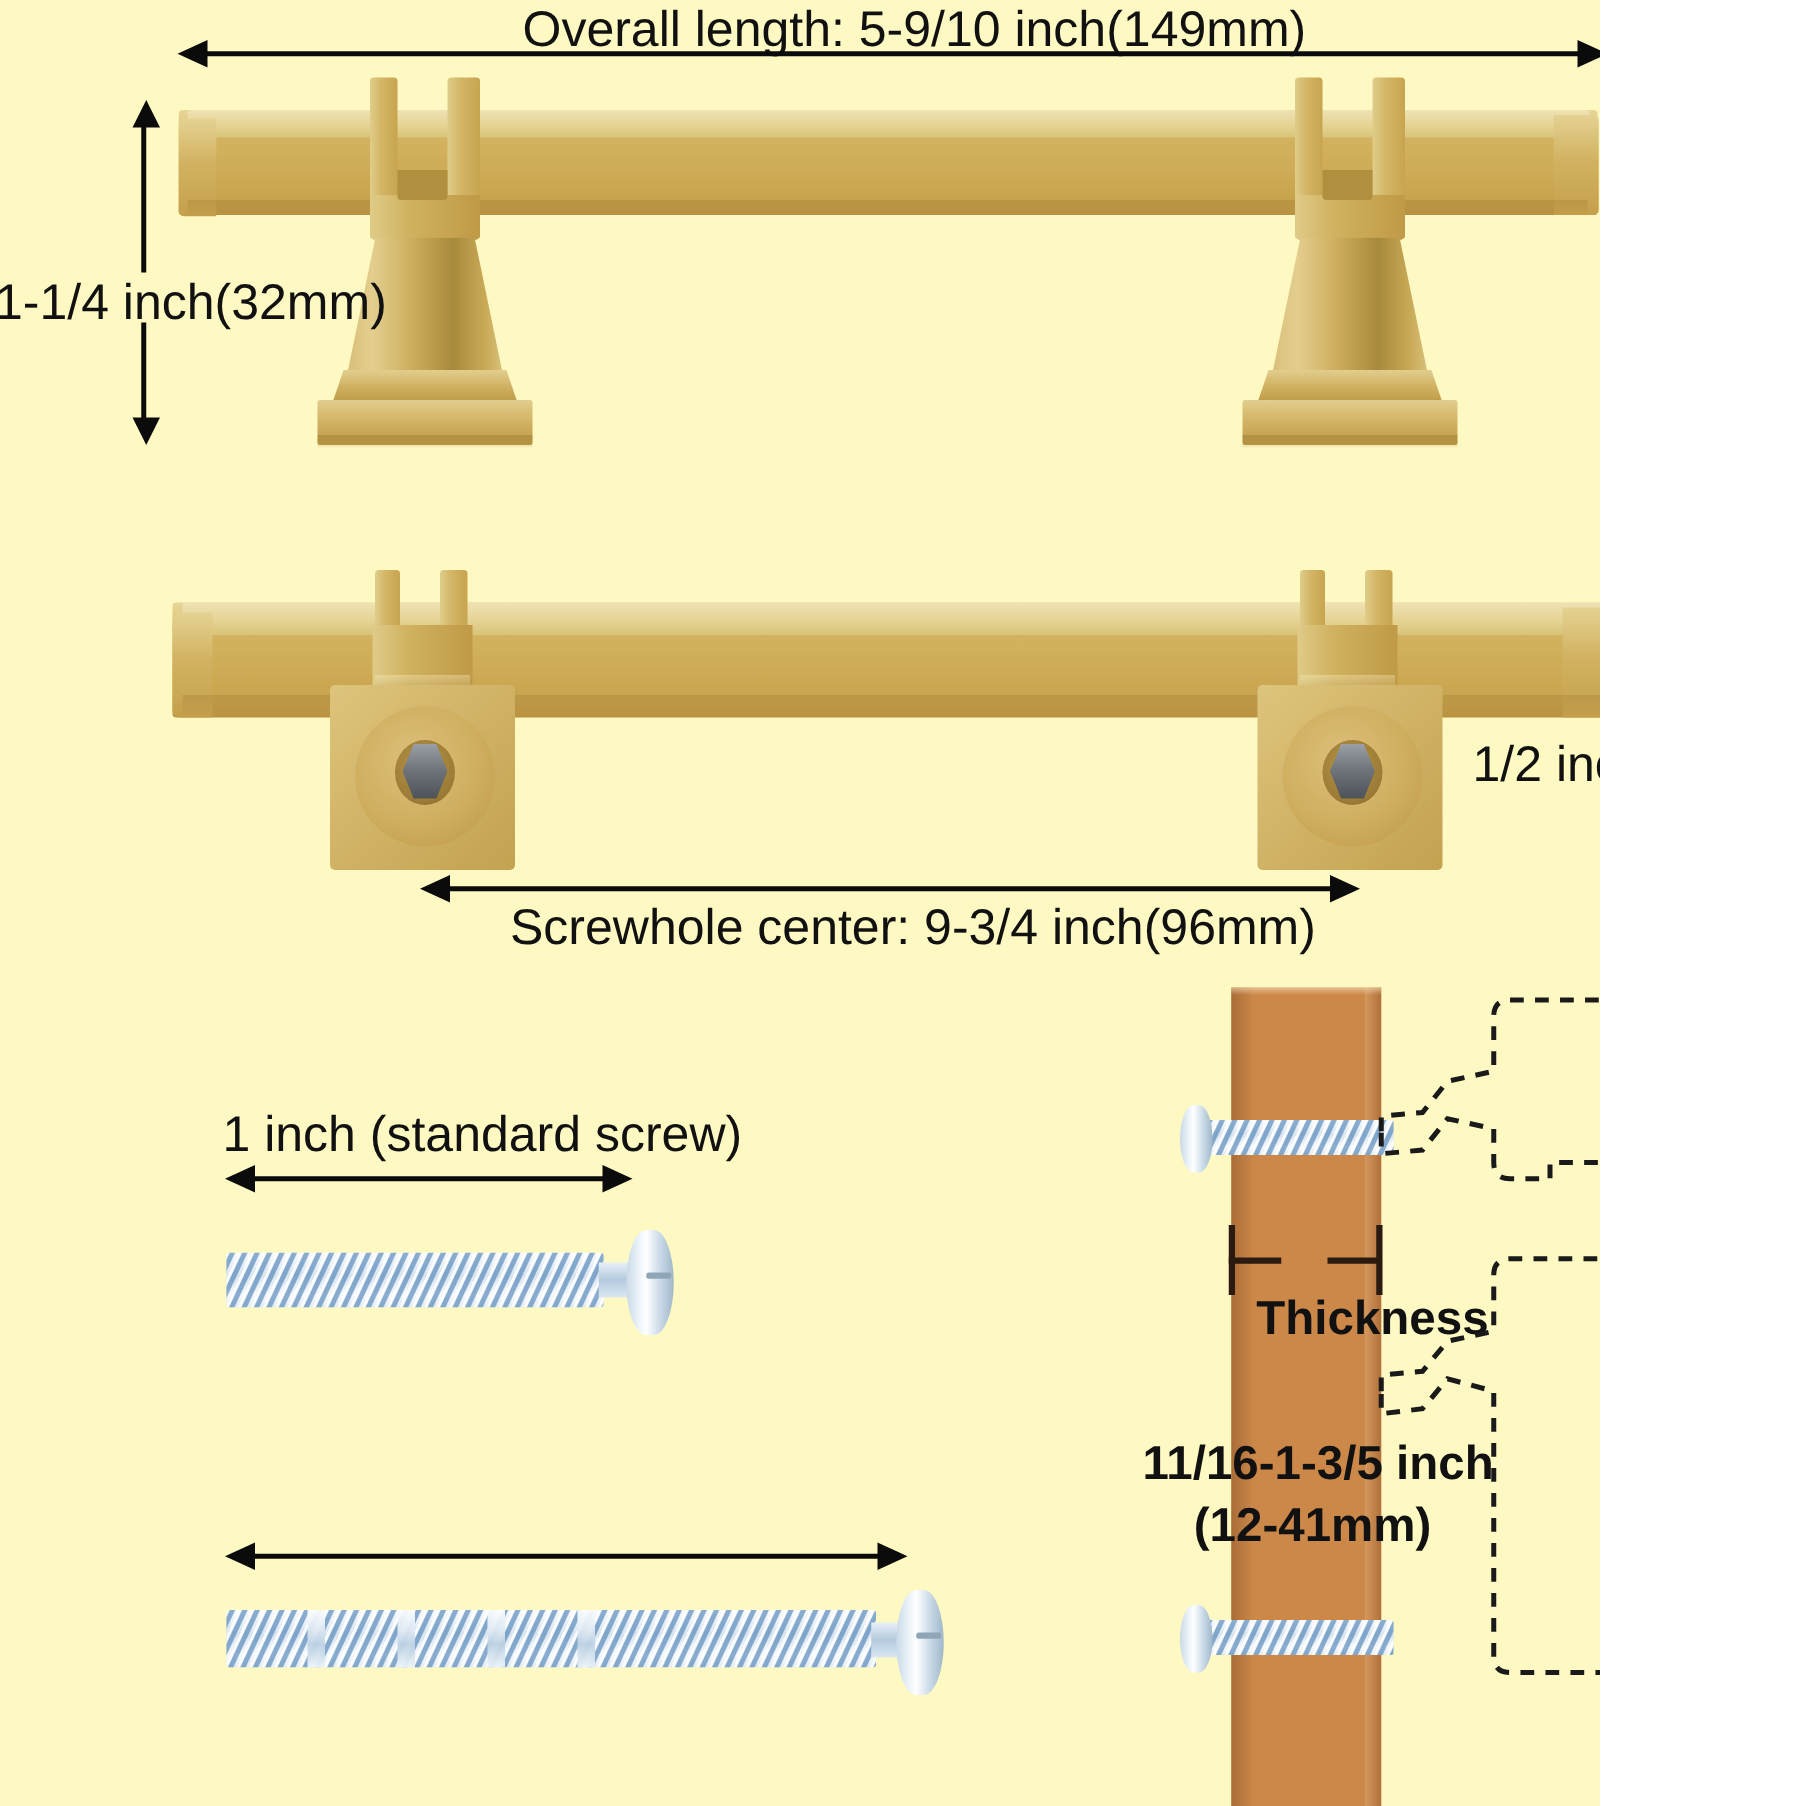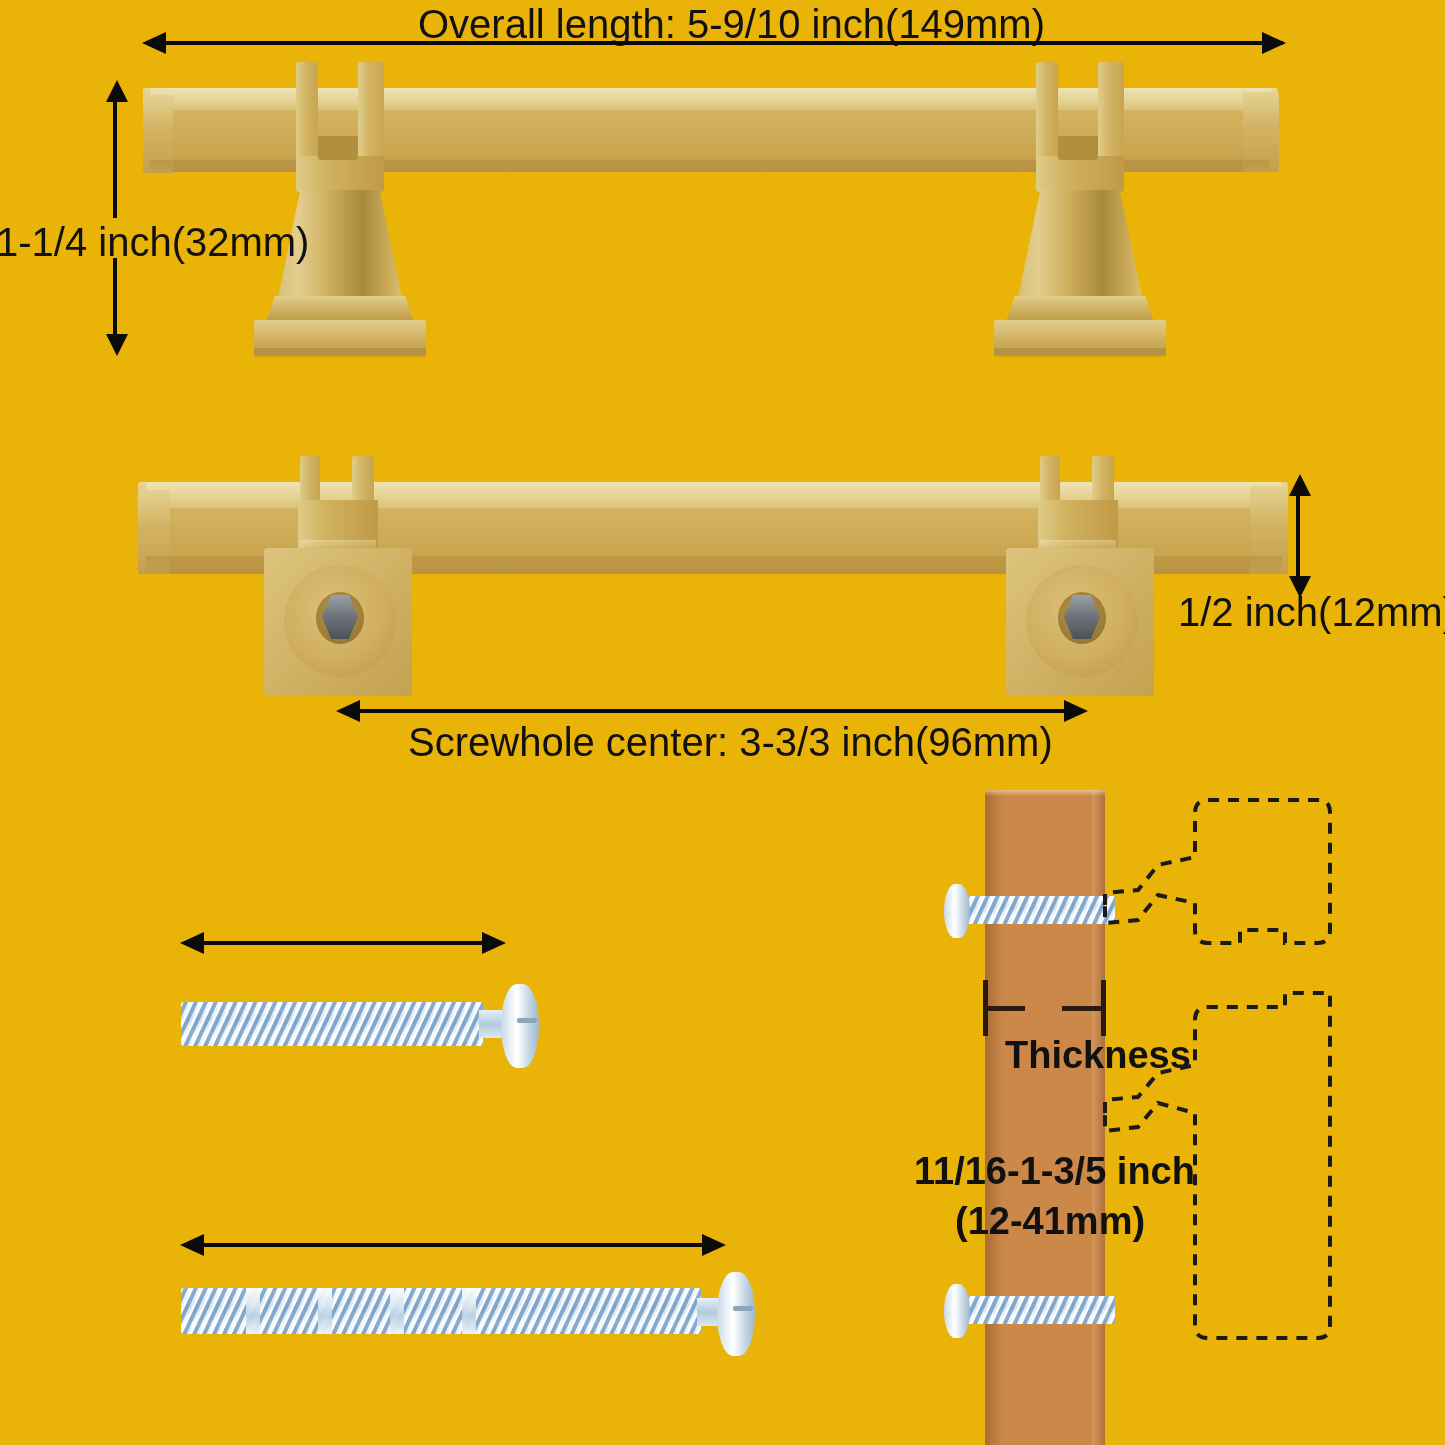--- a/index.html
+++ b/index.html
@@ -3,23 +3,23 @@
 <meta charset="utf-8">
 <style>
   * { box-sizing: border-box; }
   html, body {
     margin: 0; padding: 0;
     background: #ffffff;
     font-family: "Liberation Sans", sans-serif;
   }
   #sheet {
     position: relative;
-    width: 1445px;
+    width: 1280px;
     height: 1445px;
-    background: #eab308;
+    background: #fef9c3;
     overflow: hidden;
   }
   .lbl {
     position: absolute;
     color: #111111;
     white-space: nowrap;
     font-family: "Liberation Sans", sans-serif;
     line-height: 1;
   }
   .lbl-lg { font-size: 40px; }
@@ -284,22 +284,23 @@
     <div class="arrowhead ah-up" style="left:1289px; top:474px;"></div>
     <div class="arrowhead ah-down" style="left:1289px; top:576px;"></div>
   </div>
   <div class="lbl lbl-lg" style="left:1178px; top:592px;">1/2 inch(12mm)</div>
 
   <div>
     <div class="dimline h" style="left:355px; top:709px; width:728px;"></div>
     <div class="arrowhead ah-left" style="left:336px; top:700px;"></div>
     <div class="arrowhead ah-right" style="left:1064px; top:700px;"></div>
   </div>
-  <div class="lbl lbl-lg" style="left:408px; top:722px;">Screwhole center: 3-3/3 inch(96mm)</div>
-
+  <div class="lbl lbl-lg" style="left:408px; top:722px;">Screwhole center: 9-3/4 inch(96mm)</div>
+
+  <div class="lbl lbl-lg" style="left:178px; top:888px;">1 inch (standard screw)</div>
 
   <div>
     <div class="dimline h" style="left:198px; top:941px; width:300px;"></div>
     <div class="arrowhead ah-left" style="left:180px; top:932px;"></div>
     <div class="arrowhead ah-right" style="left:482px; top:932px;"></div>
   </div>
 
   <div>
 
     <div class="screw-shaft" style="left:181px; top:1002px; width:302px; height:44px; border-radius:3px;"></div>

